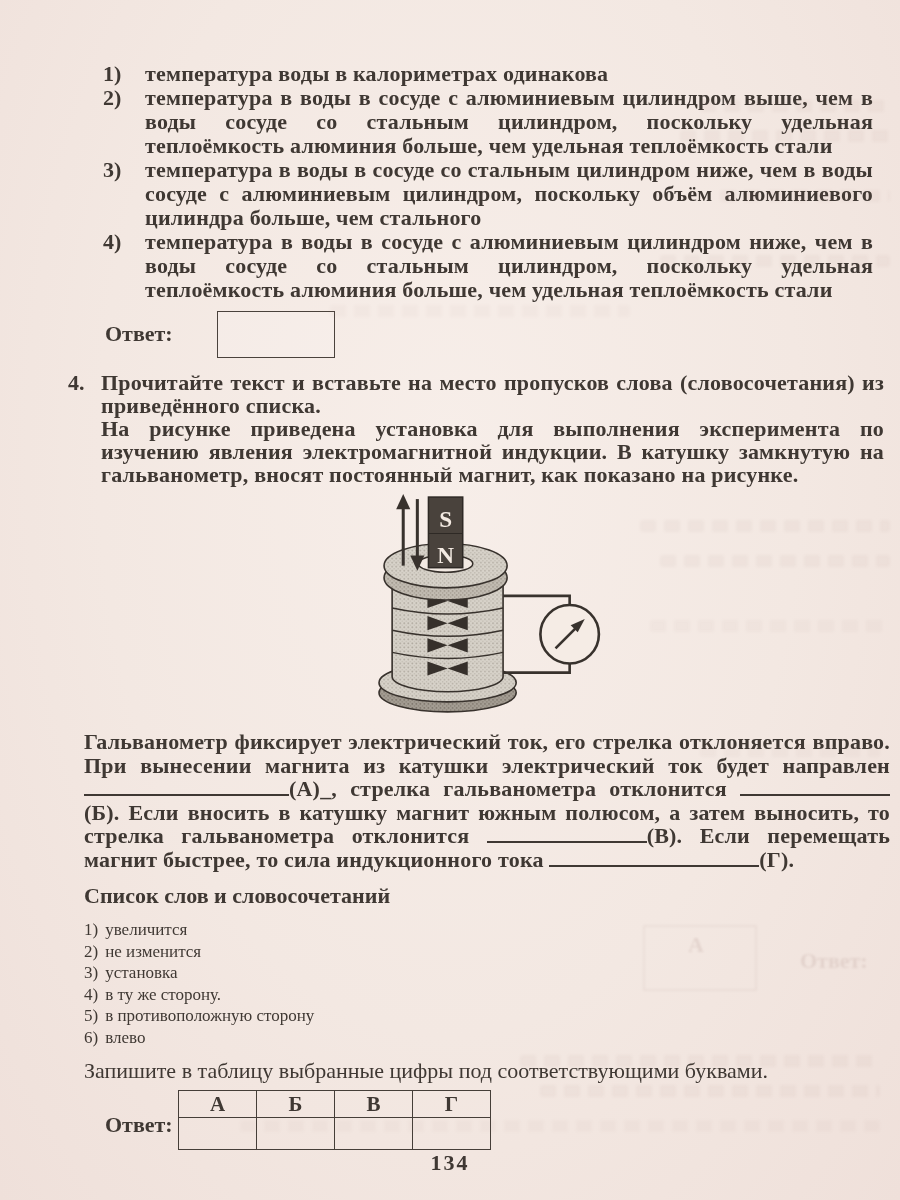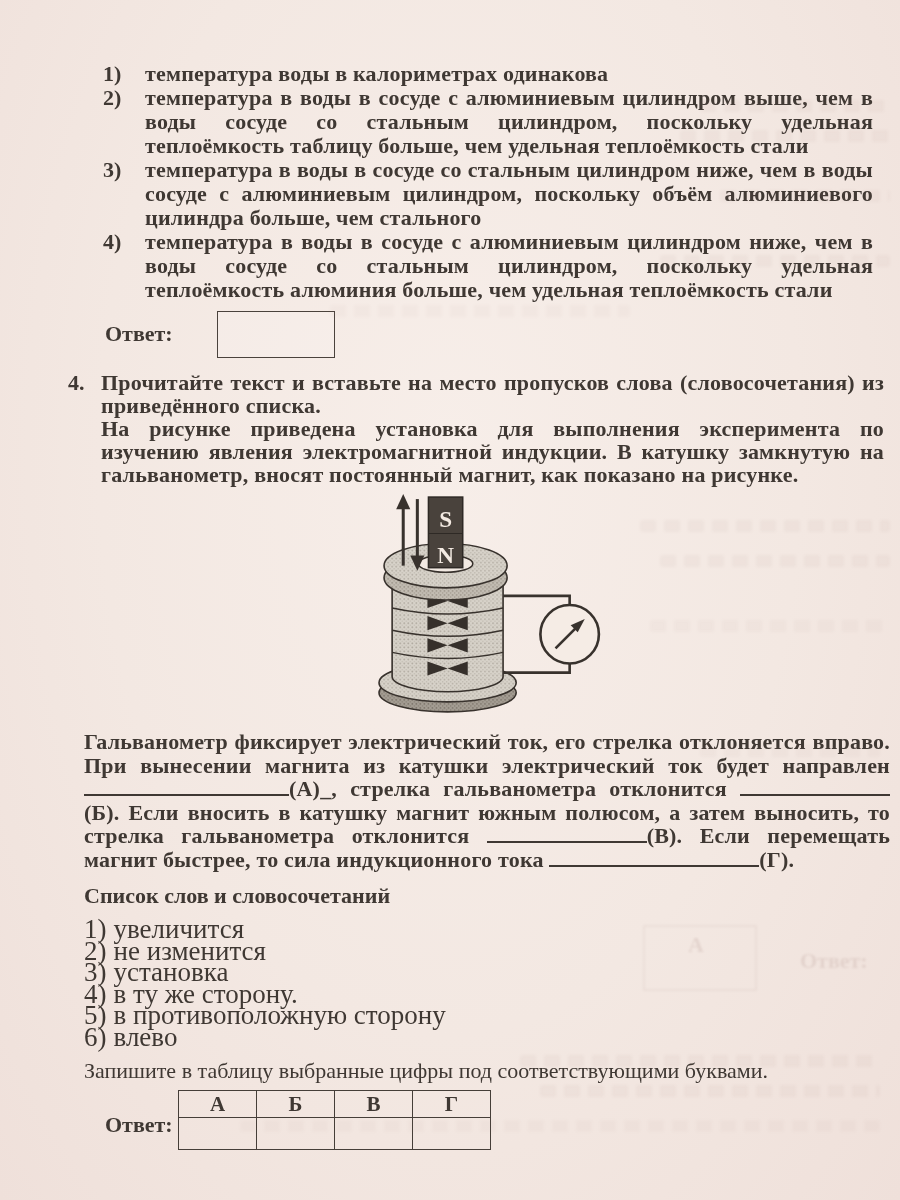--- a/index.html
+++ b/index.html
@@ -43,21 +43,21 @@
   .q4-body{flex:1;}
   .q4-body p{margin:0;text-align:justify;line-height:23px;font-weight:700;letter-spacing:.2px;}
 
   .apparatus{margin:3px 0 0 362px;width:264px;}
   .apparatus svg{display:block;}
 
   .fill{margin:7px 10px 12px 84px;text-align:justify;line-height:23.5px;font-weight:700;letter-spacing:.2px;}
   .blank{display:inline-block;height:15px;border-bottom:2px solid #3f3833;}
 
   .list-title{margin:13px 0 12px 84px;font-weight:700;line-height:23px;}
-  .word-list{margin:5px 0 0 84px;padding:0;list-style:none;font-size:27px;}
+  .word-list{margin:5px 0 0 84px;padding:0;list-style:none;font-size:17px;}
   .word-list li{line-height:21.5px;}
   .wnum{margin-right:7px;}
 
   .instruction{margin:11px 16px 0 84px;font-weight:400;line-height:24px;}
 
   .answer-row2{margin:7px 0 0 105px;display:flex;align-items:flex-start;}
   .answer-row2 .ans-label{margin-top:22px;width:73px;flex:none;}
   table.ans-table{border-collapse:collapse;margin-left:0;}
   table.ans-table td{
     border:1.7px solid #453e38;width:77px;text-align:center;
@@ -89,21 +89,21 @@
   <div class="smudge" style="left:540px;top:1085px;width:340px;"></div>
   <div class="smudge" style="left:240px;top:1120px;width:640px;opacity:.07;"></div>
 
   <section class="options">
     <div class="opt-row">
       <span class="opt-num">1)</span>
       <div class="opt-text">температура воды в калориметрах одинакова</div>
     </div>
     <div class="opt-row">
       <span class="opt-num">2)</span>
-      <div class="opt-text">температура в воды в сосуде с алюминиевым цилиндром выше, чем в воды сосуде со стальным цилиндром, поскольку удельная теплоёмкость таблицу больше, чем удельная теплоёмкость стали</div>
+      <div class="opt-text">температура в воды в сосуде с алюминиевым цилиндром выше, чем в воды сосуде со стальным цилиндром, поскольку удельная теплоёмкость алюминия больше, чем удельная теплоёмкость стали</div>
     </div>
     <div class="opt-row">
       <span class="opt-num">3)</span>
       <div class="opt-text">температура в воды в сосуде со стальным цилиндром ниже, чем в воды сосуде с алюминиевым цилиндром, поскольку объём алюминиевого цилиндра больше, чем стального</div>
     </div>
     <div class="opt-row">
       <span class="opt-num">4)</span>
       <div class="opt-text">температура в воды в сосуде с алюминиевым цилиндром ниже, чем в воды сосуде со стальным цилиндром, поскольку удельная теплоёмкость алюминия больше, чем удельная теплоёмкость стали</div>
     </div>
   </section>
@@ -223,13 +223,14 @@
       <tr class="empty">
         <td></td>
         <td></td>
         <td></td>
         <td></td>
       </tr>
     </tbody>
       </table>
   </div>
 
+  <div class="page-number">134</div>
 </div>
 
 </body></html>

